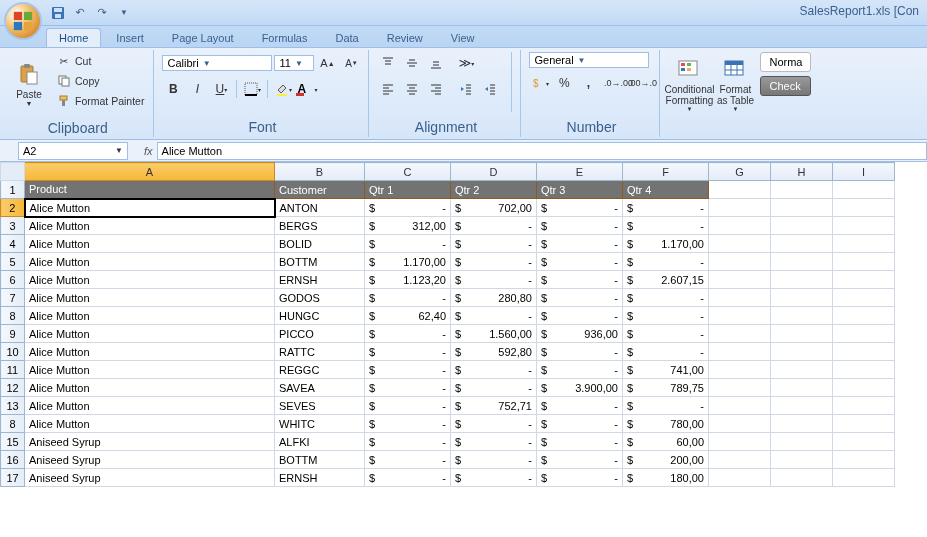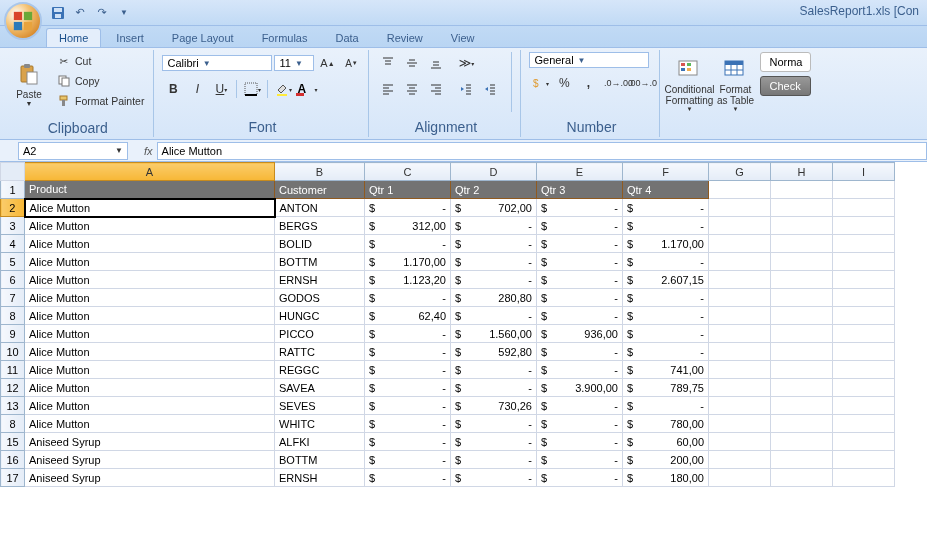--- a/index.html
+++ b/index.html
@@ -736,21 +736,21 @@
           <td class="col-B">SEVES</td>
           <td class="col-C">
             <div class="currency">
               <span class="sym">$</span>
               <span class="val">-</span>
             </div>
           </td>
           <td class="col-D">
             <div class="currency">
               <span class="sym">$</span>
-              <span class="val">730,26</span>
+              <span class="val">752,71</span>
             </div>
           </td>
           <td class="col-E">
             <div class="currency">
               <span class="sym">$</span>
               <span class="val">-</span>
             </div>
           </td>
           <td class="col-F">
             <div class="currency">

